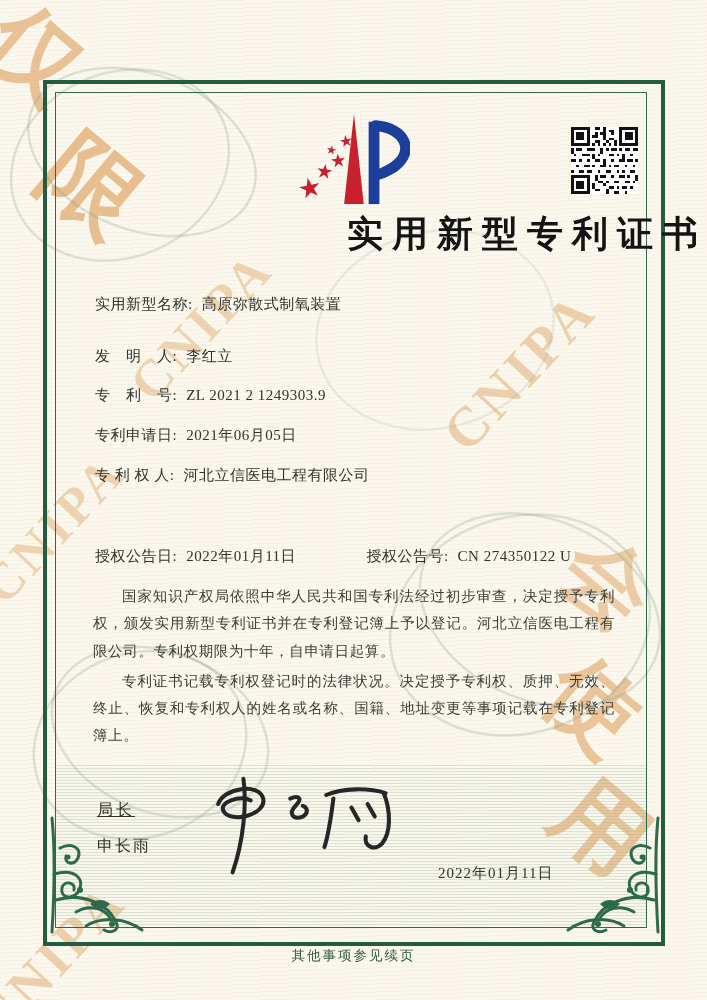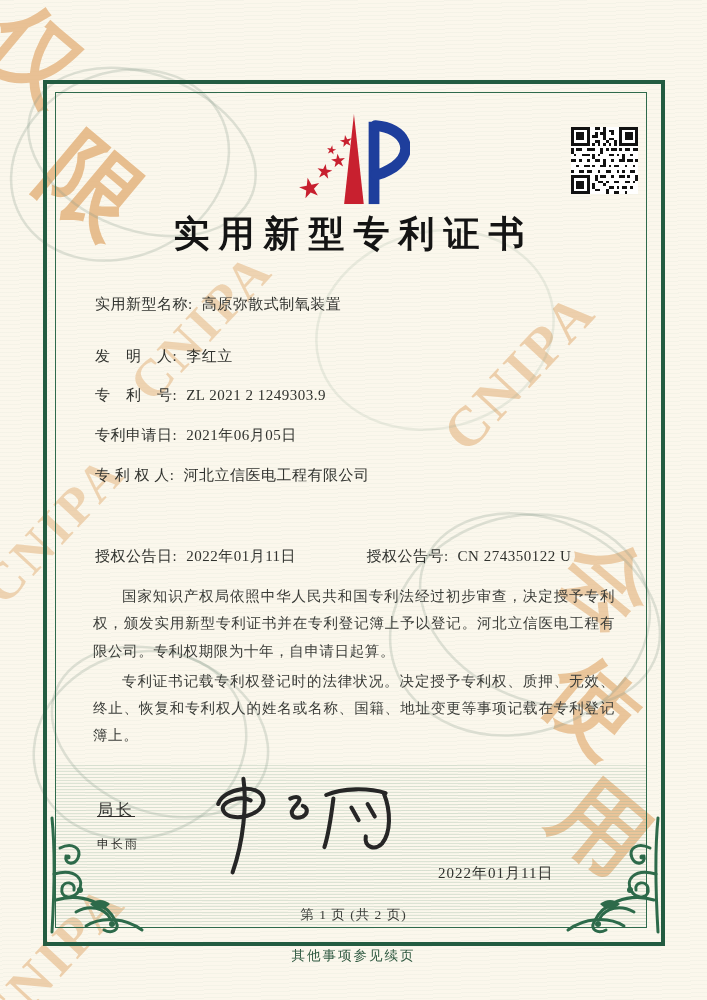--- a/index.html
+++ b/index.html
@@ -29,30 +29,30 @@
     border:1px solid #2f6a4c;pointer-events:none;}
   .texture-band{position:absolute;left:56px;top:765px;width:590px;height:161px;pointer-events:none;
     background-image:repeating-linear-gradient(180deg, rgba(140,175,150,0.28) 0 1px, transparent 1px 3px);}
   .flourish{position:absolute;pointer-events:none;}
   .fl-bl{left:46px;top:808px;}
   .fl-br{left:546px;top:808px;transform:scaleX(-1);}
   
   .cert-no{position:absolute;left:90px;top:116px;font-size:15px;color:#4c5a50;letter-spacing:2px;}
   .logo{position:absolute;left:292px;top:110px;}
   .qr{position:absolute;left:571px;top:127px;}
-  .title{position:absolute;left:0;top:210px;width:100%;text-align:center;
+  .title{position:absolute;left:0;top:210px;width:100%;text-align:right;
     font-size:36px;font-weight:bold;color:#141414;letter-spacing:9px;}
   .row{position:absolute;left:95px;font-size:15px;color:#30322e;letter-spacing:.5px;white-space:nowrap;}
   .f-value{margin-left:9px;}
   .grant-no-pair{margin-left:66px;}
   .paras{position:absolute;left:93px;top:583px;width:522px;font-size:14.5px;color:#3a3c38;
     line-height:1.88;text-align:justify;letter-spacing:.6px;}
   .paras p{margin:0 0 3px 0;text-indent:2em;}
   .director-label{position:absolute;left:97px;top:800px;font-size:16px;color:#2e302c;letter-spacing:3px;text-decoration:underline;}
-  .director-name{position:absolute;left:97px;top:836px;font-size:12px;color:#2e302c;letter-spacing:2px;}
+  .director-name{position:absolute;left:97px;top:836px;font-size:16px;color:#2e302c;letter-spacing:2px;}
   .sig{position:absolute;left:182px;top:768px;}
   .issue-date{position:absolute;left:438px;top:864px;font-size:15px;color:#30322e;letter-spacing:1px;}
   .page-info{position:absolute;left:0;top:906px;width:100%;text-align:center;
     font-size:13.5px;color:#3a3c38;letter-spacing:1px;}
   .cont-note{position:absolute;left:0;top:947px;width:100%;text-align:center;
     font-size:13.5px;color:#2f5940;letter-spacing:2px;}
 </style>
 </head>
 <body>
 
@@ -185,16 +185,15 @@
       <path d="M158,30 C176,22 206,22 224,28"></path>
       <path d="M166,34 C163,58 160,76 156,88"></path>
       <path d="M222,28 C230,48 230,72 220,84 C212,92 200,88 202,76"></path>
       <path d="M186,44 L194,58"></path>
       <path d="M204,40 L212,54"></path>
     </g>
   </svg>
 
   <div class="issue-date">2022年01月11日</div>
 
-  <div class="page-info">第 1 页 (共 2 页)</div>
   <div class="cont-note">其他事项参见续页</div>
 
 </div>
 
 </body></html>

